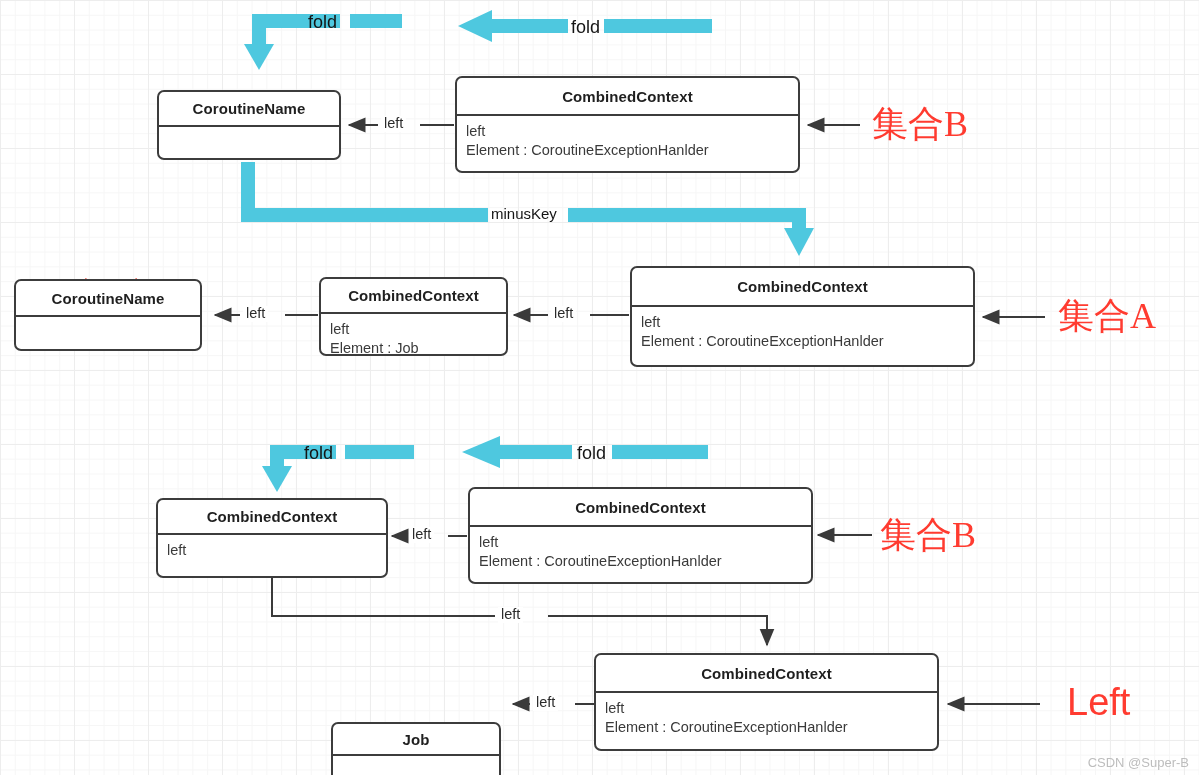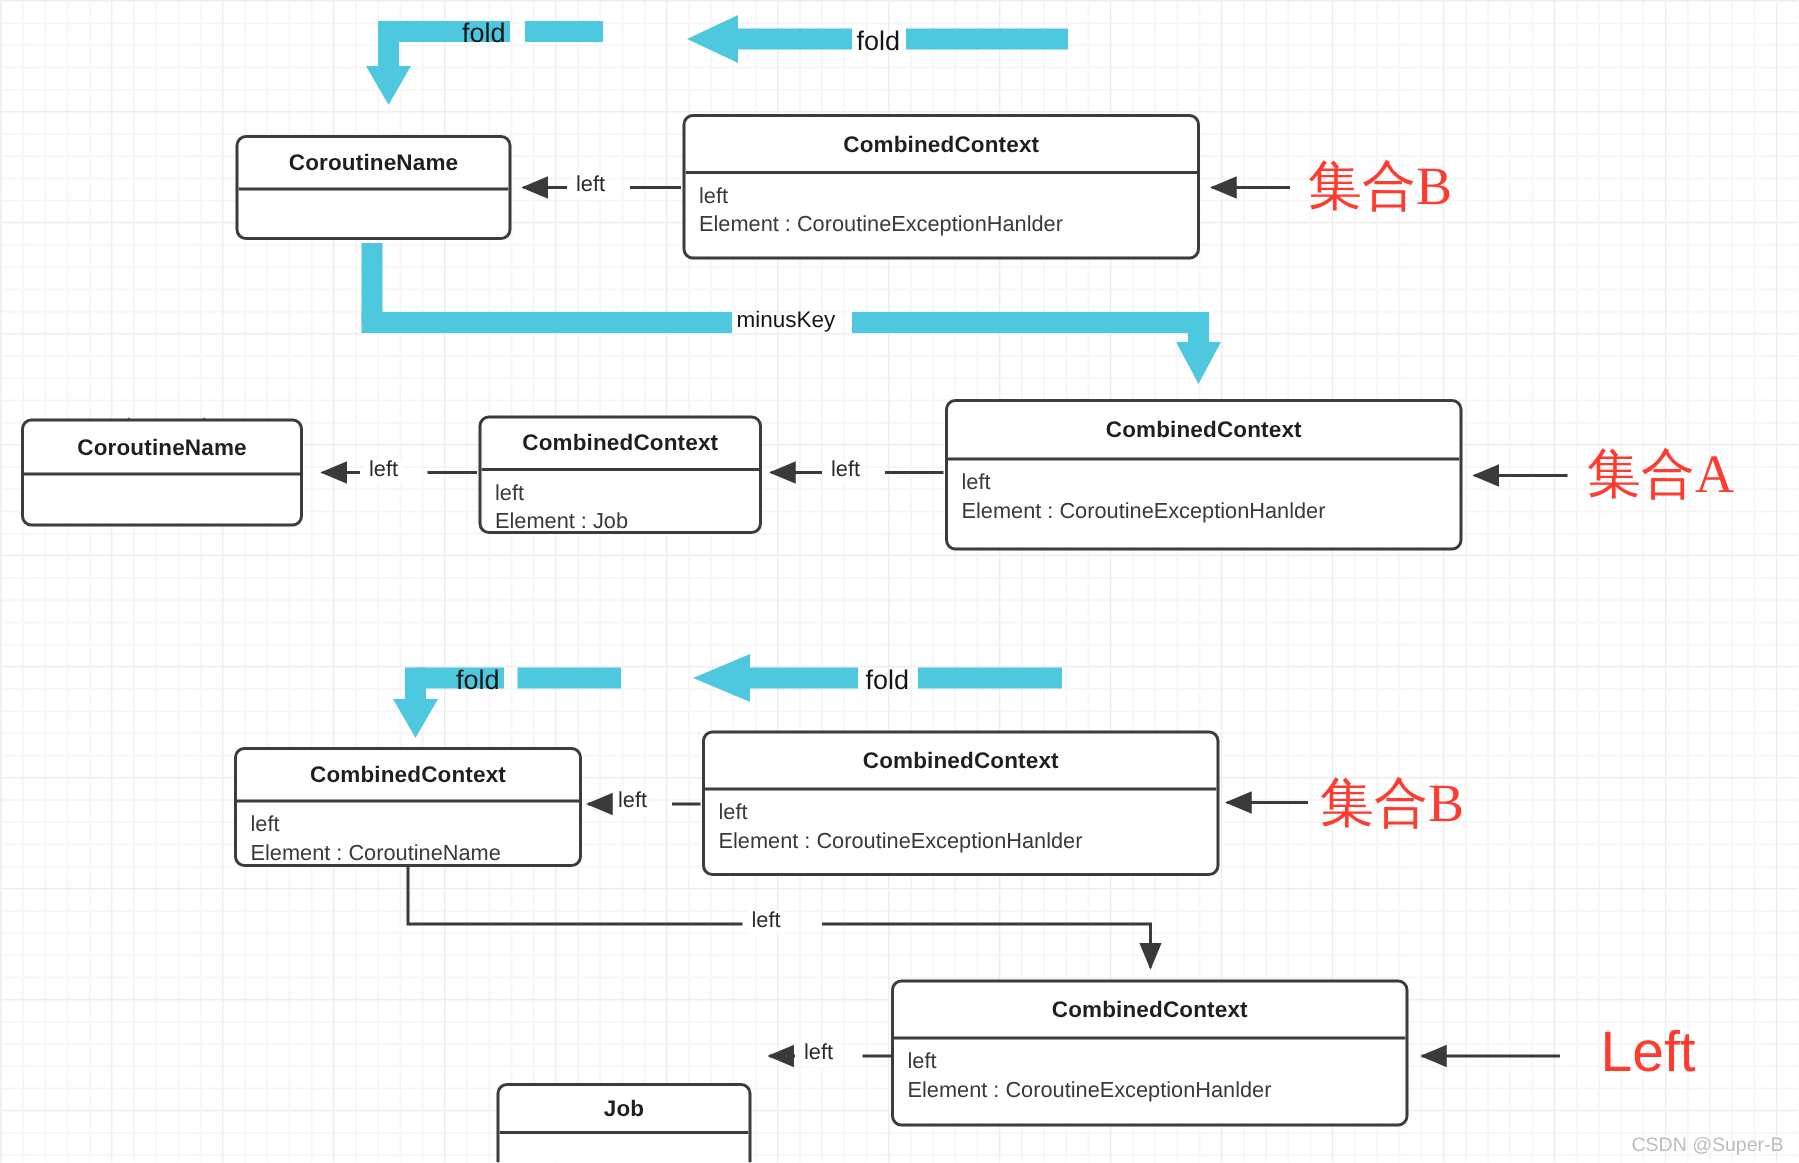--- a/index.html
+++ b/index.html
@@ -250,21 +250,20 @@
       <span class="ln">left</span>
       <span class="ln">Element : CoroutineExceptionHanlder</span>
     </div>
   </div>
 
   <div class="node" style="left:156px; top:498px; width:232px; height:80px;">
     <div class="node-title" style="height:33px;">CombinedContext</div>
     <div class="node-sep"></div>
     <div class="node-body">
       <span class="ln">left</span>
-      <span class="ln">Element : CoroutineName</span>
     </div>
   </div>
 
   <div class="node" style="left:468px; top:487px; width:345px; height:97px;">
     <div class="node-title" style="height:36px;">CombinedContext</div>
     <div class="node-sep"></div>
     <div class="node-body">
       <span class="ln">left</span>
       <span class="ln">Element : CoroutineExceptionHanlder</span>
     </div>

